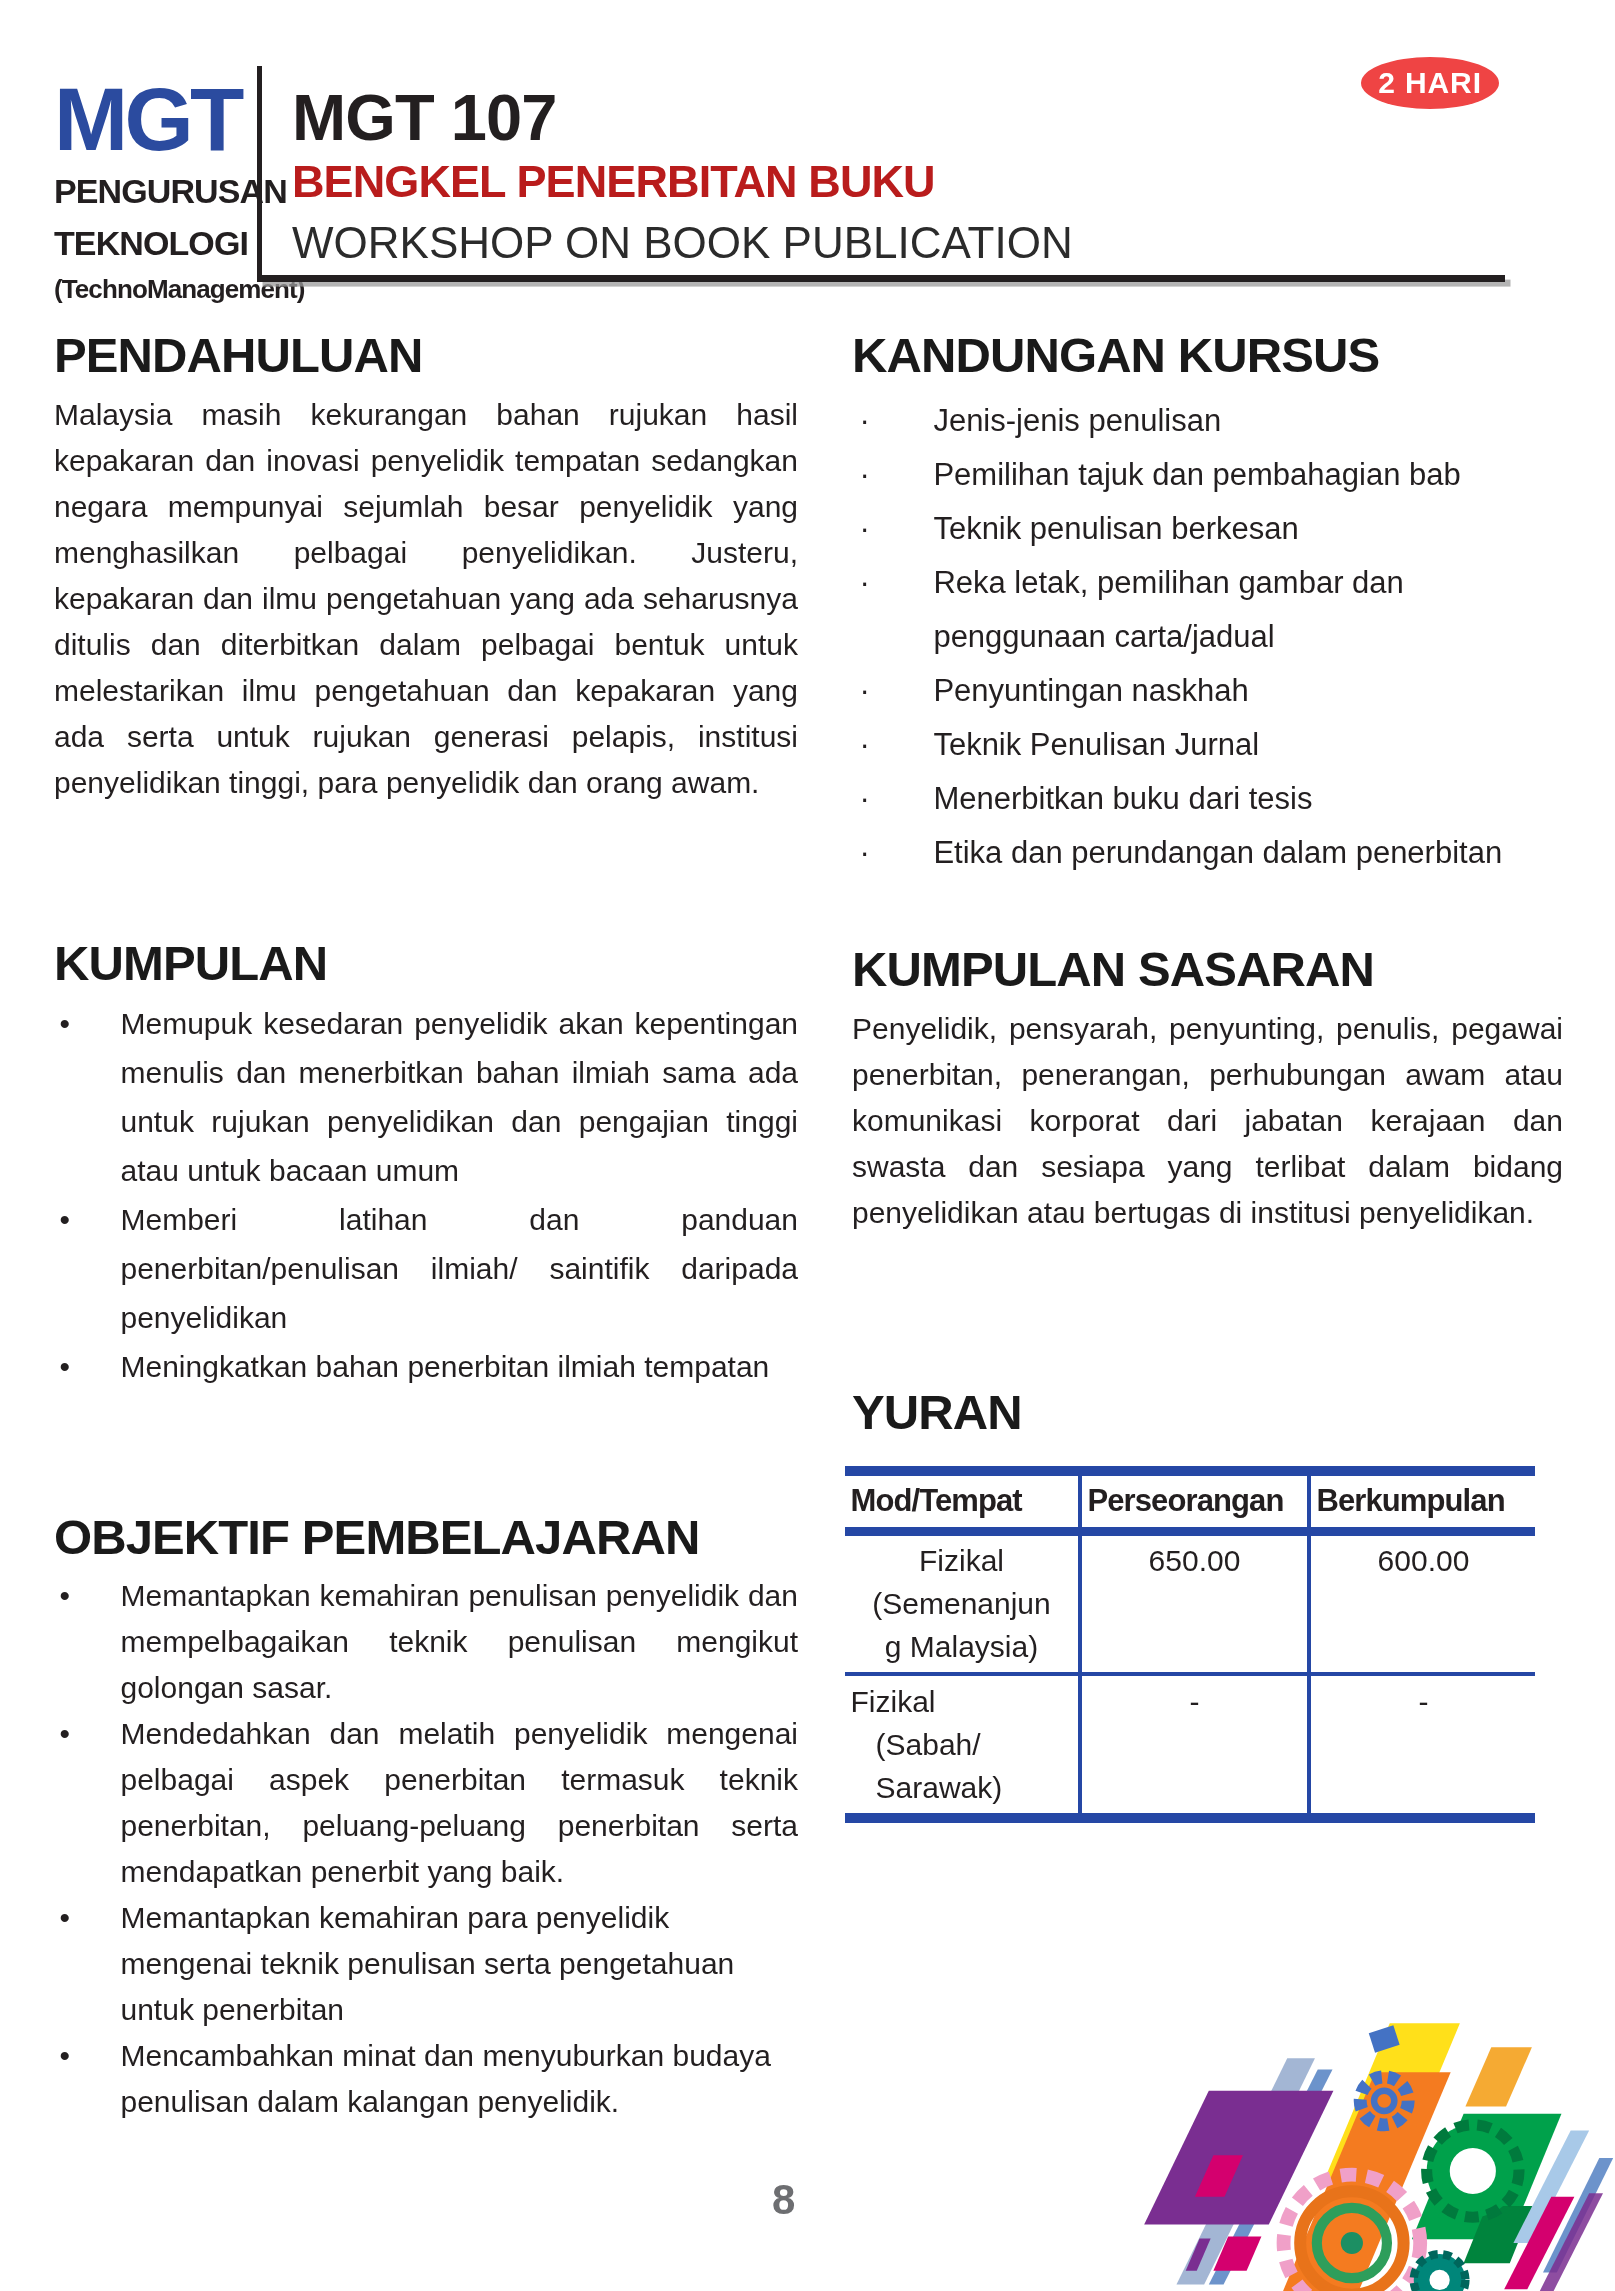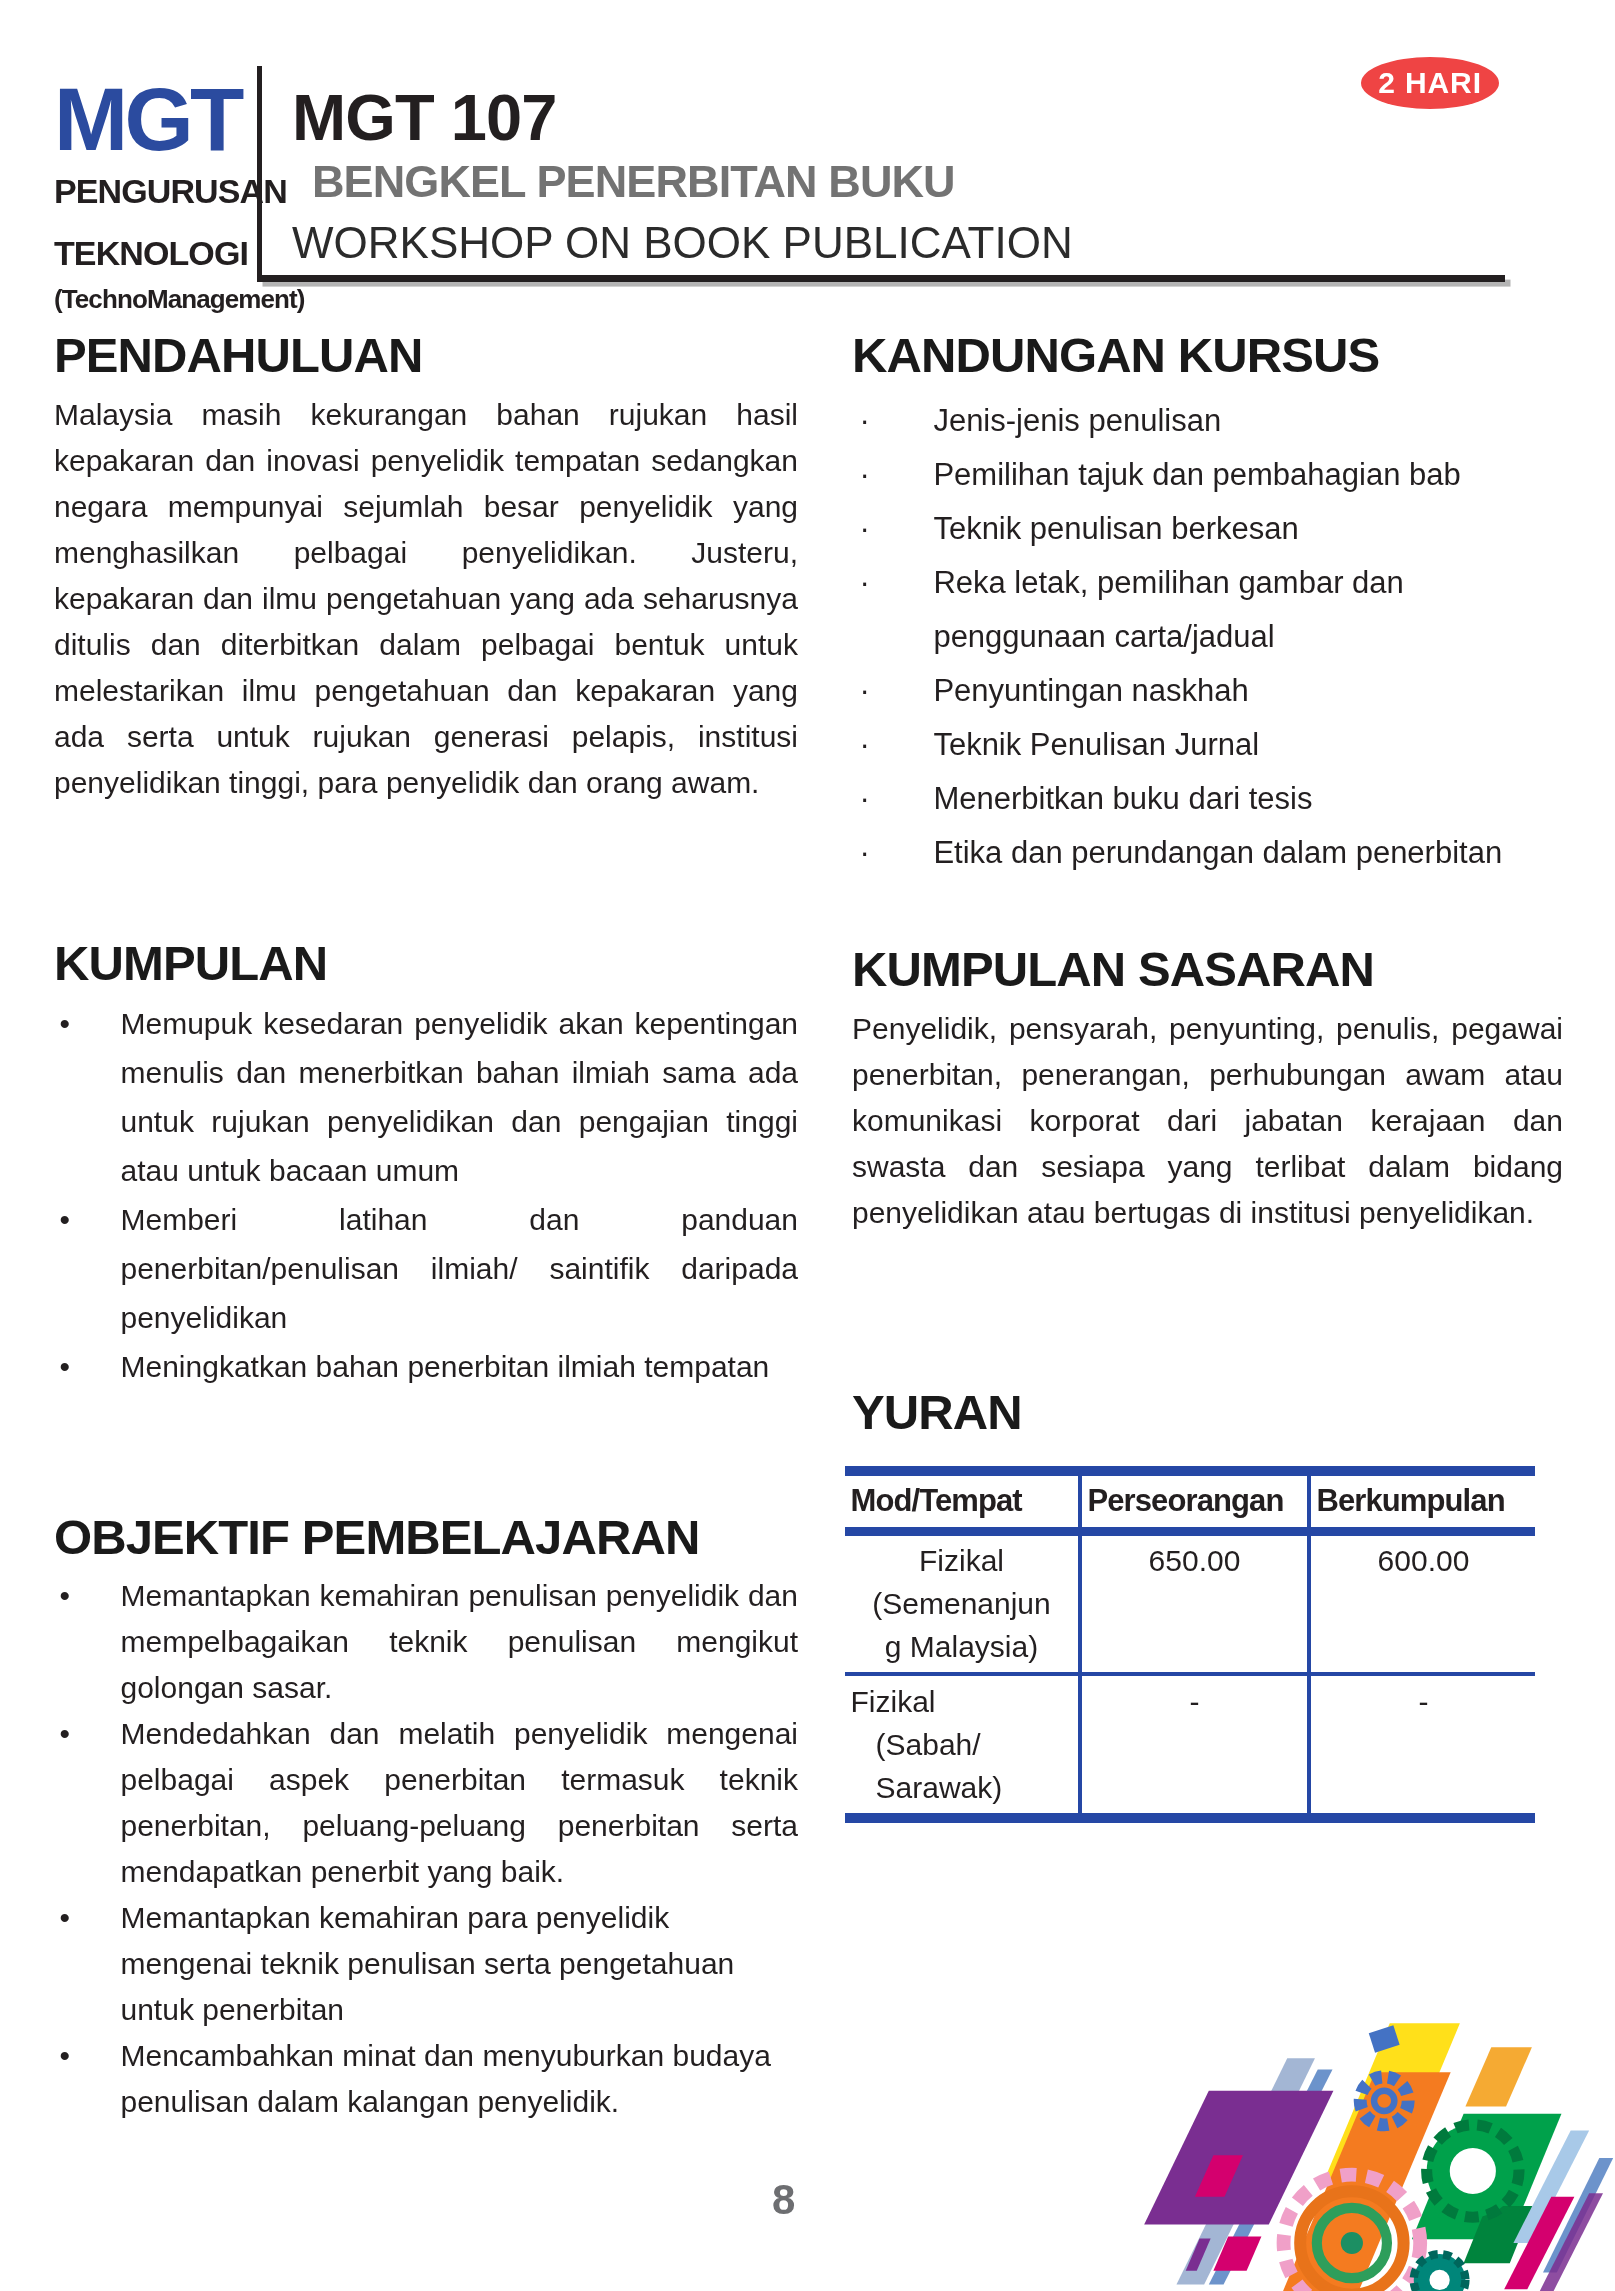--- a/index.html
+++ b/index.html
@@ -15,28 +15,28 @@
   
   .badge{
     position:absolute;left:1361px;top:57px;width:138px;height:52px;
     background:#ef4444;border-radius:50%;
     color:#ffffff;font-size:30px;font-weight:bold;
     text-align:center;line-height:52px;letter-spacing:0.9px;
   }
   .logo{position:absolute;left:54px;top:79px;width:212px;}
   .logo-acronym{font-size:89px;font-weight:bold;color:#2b4b9f;line-height:0.92;letter-spacing:-3.7px;}
   .logo-l1{font-size:34px;font-weight:bold;margin-top:11px;letter-spacing:-0.9px;}
-  .logo-l2{font-size:34px;font-weight:bold;margin-top:23px;letter-spacing:-0.9px;}
+  .logo-l2{font-size:34px;font-weight:bold;margin-top:13px;letter-spacing:-0.9px;}
   .logo-l3{font-size:26px;font-weight:bold;margin-top:11px;letter-spacing:-0.9px;}
   .vrule{position:absolute;left:257px;top:66px;width:4.6px;height:209px;background:#231f20;}
   .hrule{position:absolute;left:257px;top:275px;width:1248px;height:6.5px;background:#231f20;
          box-shadow:5.5px 4.6px 0 rgba(155,155,155,.75);}
   .titleblock{position:absolute;left:292px;top:85px;width:1108px;}
   .course-code{font-size:65px;font-weight:bold;letter-spacing:-0.9px;line-height:1;}
-  .title-my{font-size:45px;font-weight:bold;color:#737373;margin-top:9.2px;line-height:1;letter-spacing:-0.9px;margin-left:20px;}
+  .title-my{font-size:45px;font-weight:bold;color:#b91c1c;margin-top:9.2px;line-height:1;letter-spacing:-0.9px;}
   .title-en{font-size:44px;font-weight:normal;color:#2b2b2b;margin-top:16.6px;line-height:1;}
   
   .sec{position:absolute;}
   h2.sec-h{font-size:49px;font-weight:bold;margin:0;line-height:1.05;letter-spacing:-0.9px;color:#1a1a1a;}
   .body-text{font-size:30px;line-height:46px;text-align:justify;margin-top:11px;}
   
   .blist{margin-top:9.2px;}
   .b-item{display:flex;}
   .b-item .bullet{flex:none;width:61px;padding-left:5.5px;font-size:30px;line-height:49px;}
   .b-item .text{flex:1;font-size:30px;line-height:49px;text-align:justify;}

